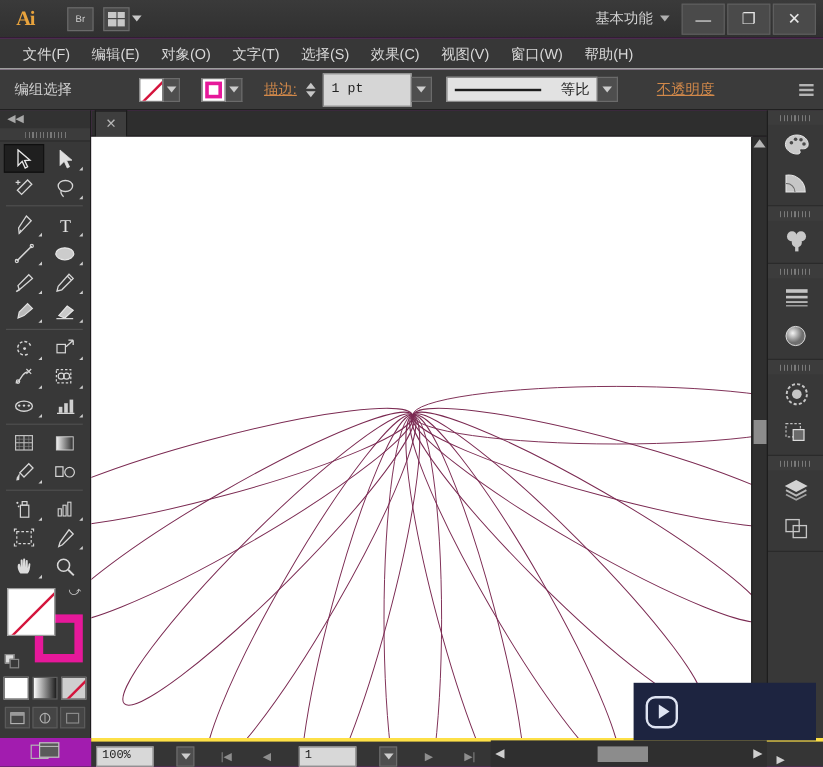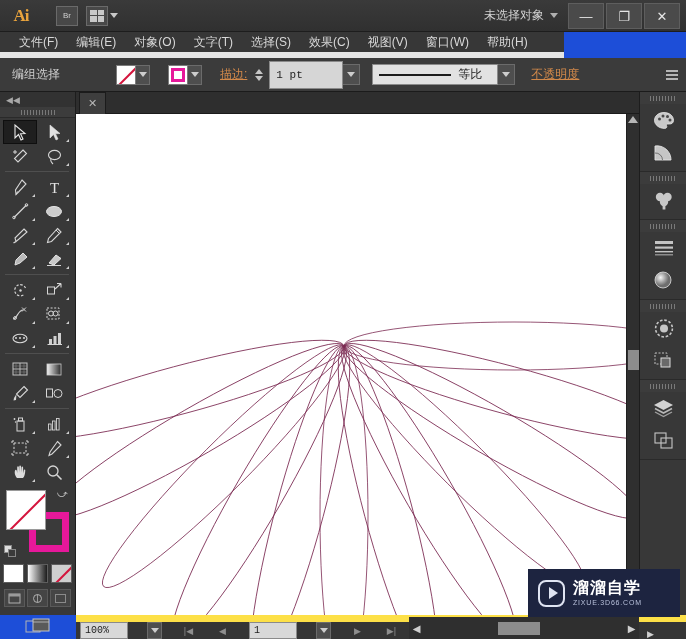--- a/index.html
+++ b/index.html
@@ -6,21 +6,21 @@
   html, body {
     width: 686px; height: 639px;
     background: #232323;
     font-family: "Liberation Sans", "DejaVu Sans", sans-serif;
     overflow: hidden;
     -webkit-font-smoothing: none;
   }
   #app {
     position: relative;
     width: 686px; height: 639px;
-    background: #1d4ed8;
+    background: #a21caf;
   }
 
   
   .titlebar {
     position: absolute; top: 0; left: 0; width: 686px; height: 32px;
     background: linear-gradient(#3a3a3a, #303030);
     border-bottom: 1px solid #1d1d1d;
     display: flex; align-items: center;
   }
   .ai-logo {
@@ -53,23 +53,23 @@
   .winbtn {
     width: 36px; height: 26px; margin-top: 3px; margin-right: 2px;
     background: #4a4a4a; border: 1px solid #5e5e5e;
     display: flex; align-items: center; justify-content: center;
     color: #e6e6e6; font-size: 13px;
   }
   .winbtn.close { margin-right: 6px; }
 
   
   .menubar {
-    position: absolute; top: 32px; left: 0; width: 564px; height: 26px;
-    background: #373737; border-bottom: 6px solid #e5e5e5;
-    display: flex; align-items: center; padding-left: 10px;
+    position: absolute; top: 32px; left: 0; width: 686px; height: 26px;
+    background: #373737; border-bottom: 1px solid #e5e5e5;
+    display: flex; align-items: flex-end; padding-left: 10px;
   }
   .menuitem { color: #d8d8d8; font-size: 12px; padding: 3px 9px; white-space: nowrap; }
 
   
   .optbar {
     position: absolute; top: 58px; left: 0; width: 686px; height: 34px;
     background: #3b3b3b; border-bottom: 1px solid #1b1b1b;
     display: flex; align-items: center; padding-left: 12px; gap: 6px;
   }
   .opt-label { color: #cfcfcf; font-size: 12px; white-space: nowrap; }
@@ -106,21 +106,21 @@
     color: #222; font-size: 11px; display: flex; align-items: center;
     padding: 13px 6px; font-family: "Liberation Mono", monospace;
   }
   .field.w-pt { width: 74px; }
   .combo { display: flex; align-items: center; }
   .combo-box {
     height: 21px; background: #e2e2e2; border: 1px solid #8a8a8a;
     display: flex; align-items: center; padding: 0 6px; gap: 7px;
     color: #1c1c1c; font-size: 12px;
   }
-  .combo-box.w-ratio { width: 126px; justify-content: flex-start; }
+  .combo-box.w-ratio { width: 126px; justify-content: space-between; }
   .combo-box.w-corner { width: 116px; }
   .line-preview { width: 72px; height: 2px; background: #1c1c1c; }
   .dot-bullet { width: 7px; height: 7px; border-radius: 50%; background: #1c1c1c; display: inline-block; }
   .combo-drop {
     width: 17px; height: 21px; background: #4e4e4e; border: 1px solid #6b6b6b; border-left: none;
     display: flex; align-items: center; justify-content: center;
   }
   .opt-menu-btn {
     position: absolute; right: 8px; top: 9px; width: 18px; height: 16px;
     display: flex; flex-direction: column; justify-content: center; gap: 2px; align-items: flex-end;
@@ -240,21 +240,21 @@
     background: repeating-linear-gradient(90deg,#7a7a7a 0 1px,transparent 1px 3px);
   }
   .dockicon {
     width: 47px; height: 32px; display: flex; align-items: center; justify-content: center;
     color: #d0d0d0;
   }
 
   
   .statusbar {
     position: absolute; left: 76px; bottom: 0; width: 610px; height: 24px;
-    background: #353535; border-top: 7px solid #fde047;
+    background: #353535; border-top: 3px solid #fde047;
     display: flex; align-items: flex-end; gap: 19px; padding-left: 4px;
   }
   .zoomfield {
     width: 48px; height: 17px; background: #d8d8d8; border: 1px solid #8a8a8a;
     color: #1c1c1c; font-size: 10px; display: flex; align-items: center; padding-left: 4px;
     font-family: "Liberation Mono", monospace;
   }
   .sb-drop { width: 15px; height: 17px; background: #4e4e4e; border: 1px solid #6b6b6b; display:flex;align-items:center;justify-content:center; }
   .navbtn { width: 15px; height: 17px; display: flex; align-items: center; justify-content: center; color: #8e8e8e; font-size: 9px; }
   .pagefield {
@@ -304,21 +304,21 @@
       <div class="tb-grid">
           <i></i>
           <i></i>
           <i></i>
           <i></i>
         </div>
     </div>
     <div class="tb-arrow"></div>
 
     <div class="workspace">
-      <span>未选择对象</span>
+      <span>基本功能</span>
       <span class="wsarrow"></span>
     </div>
 
     <div class="winbtns">
       <div class="winbtn">—</div>
       <div class="winbtn">❐</div>
       <div class="winbtn close">✕</div>
     </div>
   </div>
 
@@ -368,21 +368,21 @@
       <div class="combo-box w-ratio">
         <span class="line-preview"></span>
         <span>等比</span>
       </div>
       <div class="combo-drop">
           <span class="caret"></span>
         </div>
     </div>
 
 
-    <div class="opt-link underline" style="margin-left:10px;">不透明度</div>
+    <div class="opt-link underline" style="margin-left:26px;">不透明度</div>
 
     <div class="opt-menu-btn">
         <i></i>
         <i></i>
         <i></i>
       </div>
   </div>
 
   <div class="toolpanel">
     <div class="panel-collapse">◀◀</div>
@@ -805,19 +805,15 @@
   <div class="hscroll">
     <div class="hs-arrow">◀</div>
     <div class="hs-track">
       <div class="hs-thumb"></div>
     </div>
     <div class="hs-arrow">▶</div>
   </div>
 
   <div class="watermark">
     <div class="wm-play"></div>
-    <div class="wm-text">
-      <span class="wm-title">溜溜自学</span>
-      <span class="wm-sub">ZIXUE.3D66.COM</span>
-    </div>
   </div>
 
 </div>
 
 </body></html>

